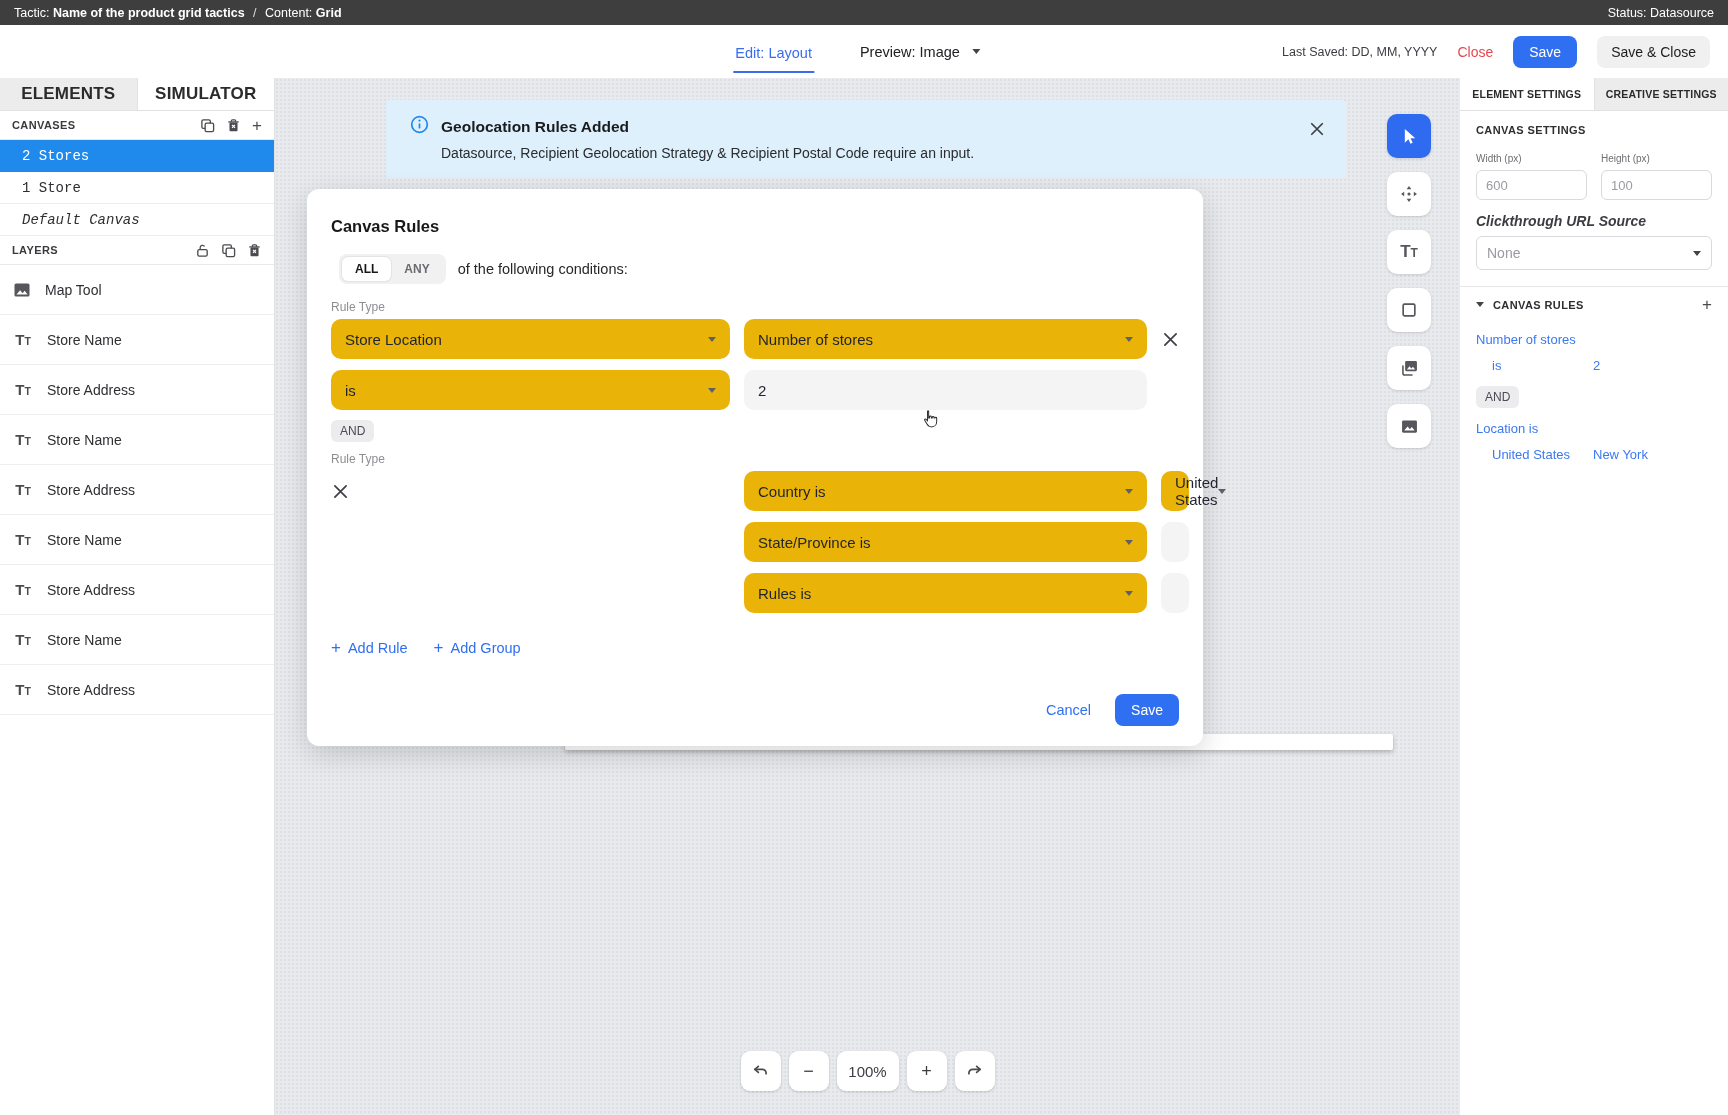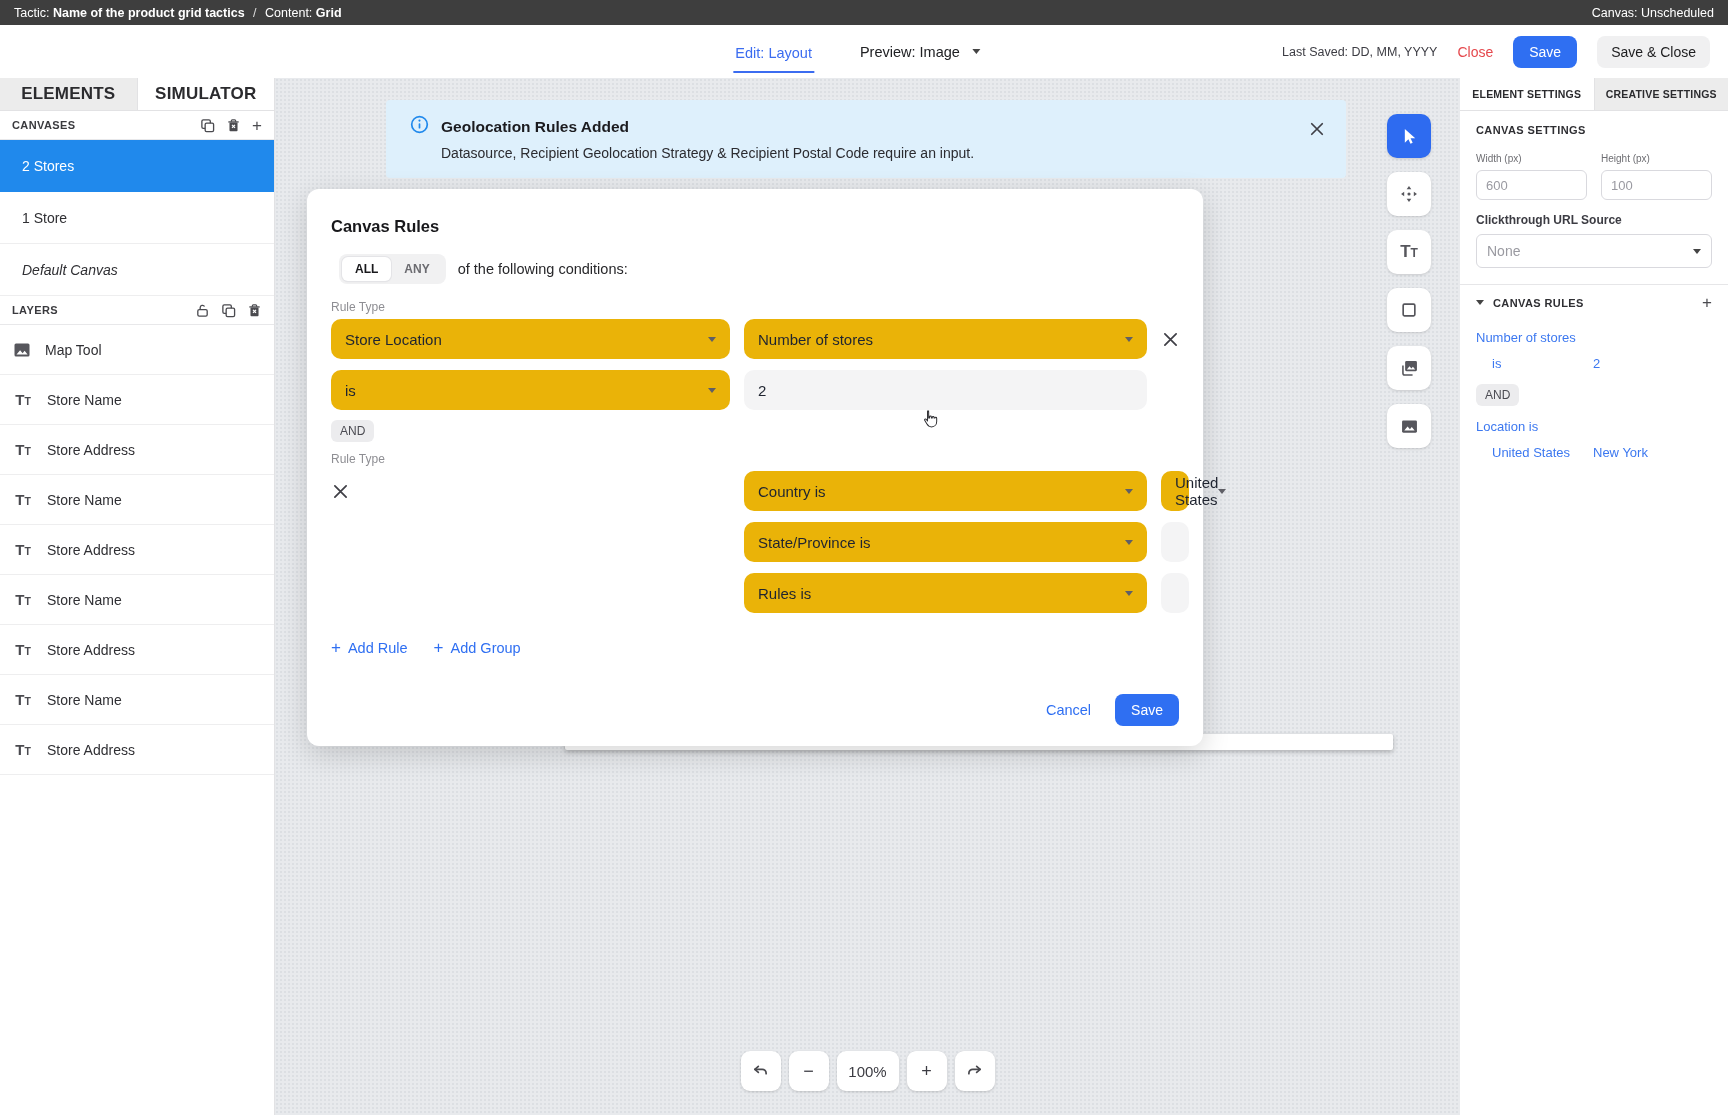--- a/index.html
+++ b/index.html
@@ -40,21 +40,21 @@
   
   .sidebar { width: 275px; background:#fff; border-right:1px solid #e2e2e4; display:flex; flex-direction:column; }
   .side-tabs { display:flex; height:33px; border-bottom:1px solid #e2e2e4; }
   .side-tab { flex:1; display:flex; align-items:center; justify-content:center; font-size:17px; font-weight:700; color:#2b2b2e; letter-spacing:.2px; cursor:pointer; }
   .side-tab.active-gray { background:#ececec; border-right:1px solid #e2e2e4; }
   .sec-head { height:29px; display:flex; align-items:center; padding:0 12px; border-bottom:1px solid #e8e8ea; }
   .sec-head .sec-label { font-size:11px; font-weight:700; letter-spacing:.4px; color:#3a3a3e; }
   .sec-icons { margin-left:auto; display:flex; align-items:center; gap:11px; }
   .icon-btn { display:flex; align-items:center; justify-content:center; cursor:pointer; background:none; border:none; padding:0; }
   .plus-glyph { font-size:17px; color:#4a4a4f; line-height:1; font-weight:400; }
-  .canvas-item { height:52px; display:flex; align-items:center; padding-left:22px; font-size:14px; color:#2f2f33; border-bottom:1px solid #eeeeef; cursor:pointer; }
+  .canvas-item { height:32px; display:flex; align-items:center; padding-left:22px; font-size:14px; color:#2f2f33; border-bottom:1px solid #eeeeef; cursor:pointer;font-family:Liberation Mono, monospace; }
   .canvas-item.selected { background:#2089ec; color:#fff; border-color:transparent; }
   .canvas-item.italic { font-style: italic; }
   .layer-item { height:50px; display:flex; align-items:center; gap:14px; padding-left:13px; font-size:14px; color:#2f2f33; border-bottom:1px solid #eeeeef; cursor:pointer; }
   .tt-icon { font-weight:700; color:#4a4a4f; font-size:15px; width:20px; text-align:center; }
   .tt-icon .small { font-size:10.5px; }
 
   
   .canvas-area {
     position:relative; flex:1;
     background-color:#e8eaed;
@@ -136,21 +136,21 @@
   .settings { width:268px; background:#fff; display:flex; flex-direction:column; }
   .set-tabs { display:flex; height:33px; border-bottom:1px solid #e2e2e4; }
   .set-tab { flex:1; display:flex; align-items:center; justify-content:center; font-size:10.5px; font-weight:700; letter-spacing:.2px; color:#2b2b2e; cursor:pointer; }
   .set-tab.inactive-gray { background:#ececec; border-left:1px solid #e2e2e4; }
   .set-body { padding:13px 16px 0; }
   .set-sec-title { font-size:11px; font-weight:700; letter-spacing:.4px; color:#2f2f33; margin-bottom:17px; }
   .dim-row { display:flex; gap:14px; margin-bottom:13px; }
   .dim { flex:1; }
   .dim label { display:block; font-size:10px; color:#6e6e73; margin-bottom:6px; }
   .dim-input { width:100%; height:30px; border:1px solid #d9d9de; border-radius:6px; padding:0 9px; font-size:13px; color:#9a9aa1; background:#fff; font-family:inherit; outline:none; }
-  .ct-label { font-size:12px; font-weight:700; color:#3c3c43; margin:10px 0 7px; }
+  .ct-label { font-size:14px; font-weight:700; color:#3c3c43; margin:10px 0 7px;font-style:italic; }
   .select {
     height:34px; border:1px solid #d9d9de; border-radius:6px;
     display:flex; align-items:center; justify-content:space-between; padding:0 10px;
     font-size:14px; color:#9a9aa1; cursor:pointer;
   }
   .rules-header { margin:16px -16px 0; padding:0 16px; height:36px; border-top:1px solid #e6e6e8; display:flex; align-items:center; gap:9px; cursor:pointer; }
   .rules-header .sec-label { font-size:11px; font-weight:700; letter-spacing:.4px; color:#2f2f33; }
   .rules-header .plus-glyph { margin-left:auto; }
   .rules-body { padding-top:10px; font-size:13px; color:#3c78f0; }
   .r-line { margin-bottom:11px; cursor:pointer; }
@@ -164,21 +164,21 @@
 <div class="app">
 
   <div class="topbar">
     <div>
       <span>Tactic:</span>
       <span class="bold">Name of the product grid tactics</span>
       <span class="sep">/</span>
       <span>Content:</span>
       <span class="bold">Grid</span>
     </div>
-    <div>Canvas: Unscheduled</div>
+    <div>Status: Datasource</div>
   </div>
 
   <div class="header">
     <div class="header-center">
       <div class="edit-tab">Edit: Layout</div>
       <div class="preview-ctl">
         <span>Preview: Image</span>
         <span class="caret-down"></span>
       </div>
     </div>

